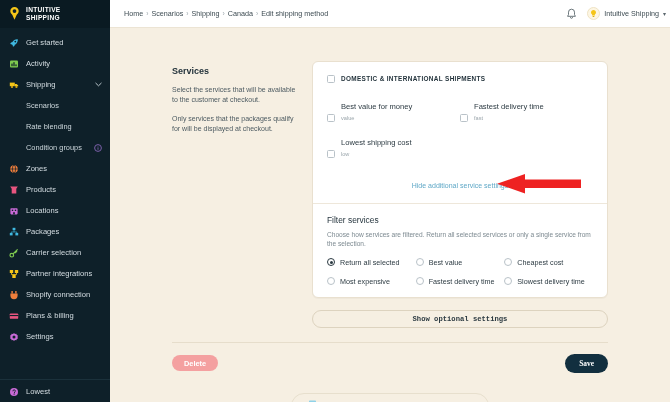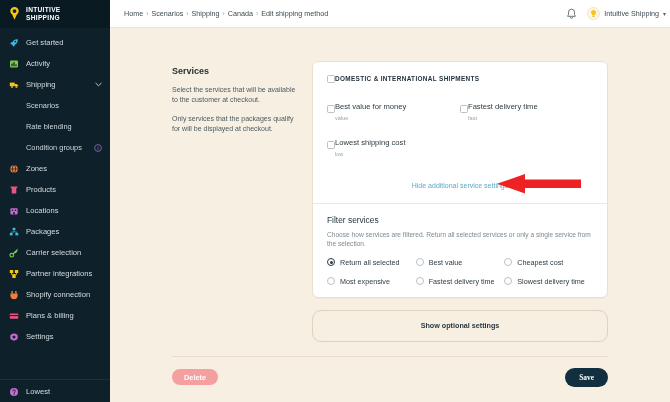--- a/index.html
+++ b/index.html
@@ -142,21 +142,21 @@
   }
   .card {
     flex: 1 1 auto;
     background: #ffffff;
     border: 1px solid #e9e0cf;
     border-radius: 6px;
     padding: 12px 14px 11px 14px;
     box-shadow: 0 1px 1px rgba(0,0,0,.03);
   }
   .chk-row {
-    display: flex; align-items: center; 
+    display: flex; align-items: flex-end; gap: 6px;
     cursor: pointer;
   }
   .chk {
     width: 8px; height: 8px; flex: 0 0 8px;
     border: 1px solid #b9c2c8;
     border-radius: 1.5px;
     background: #fff;
     margin-top: 1px;
   }
   .chk-head-label {
@@ -216,28 +216,28 @@
   }
   .radio-label { font-size: 7.2px; color: #2c3a42; white-space: nowrap; }
 
   .optional-wrap {
     padding: 12px 62px 0 62px;
     display: flex;
   }
   .optional-spacer { width: 140px; flex: 0 0 140px; }
   .optional-btn {
     flex: 1 1 auto;
-    height: 32px;
+    height: 18px;
     border: 1px solid #ddd3bf;
     border-radius: 9px;
     background: transparent;
     display: flex; align-items: center; justify-content: center;
     font-size: 7.2px; font-weight: bold; color: #2b3940;
     cursor: pointer;
-    font-family: Liberation Sans, sans-serif;
+    font-family: Liberation Mono, monospace;
   }
 
   .actions-divider {
     height: 1px; background: #e6ddcb;
     margin: 14px 62px 0 62px;
   }
   .actions {
     display: flex; align-items: center;
     padding: 11px 62px 0 62px;
   }

